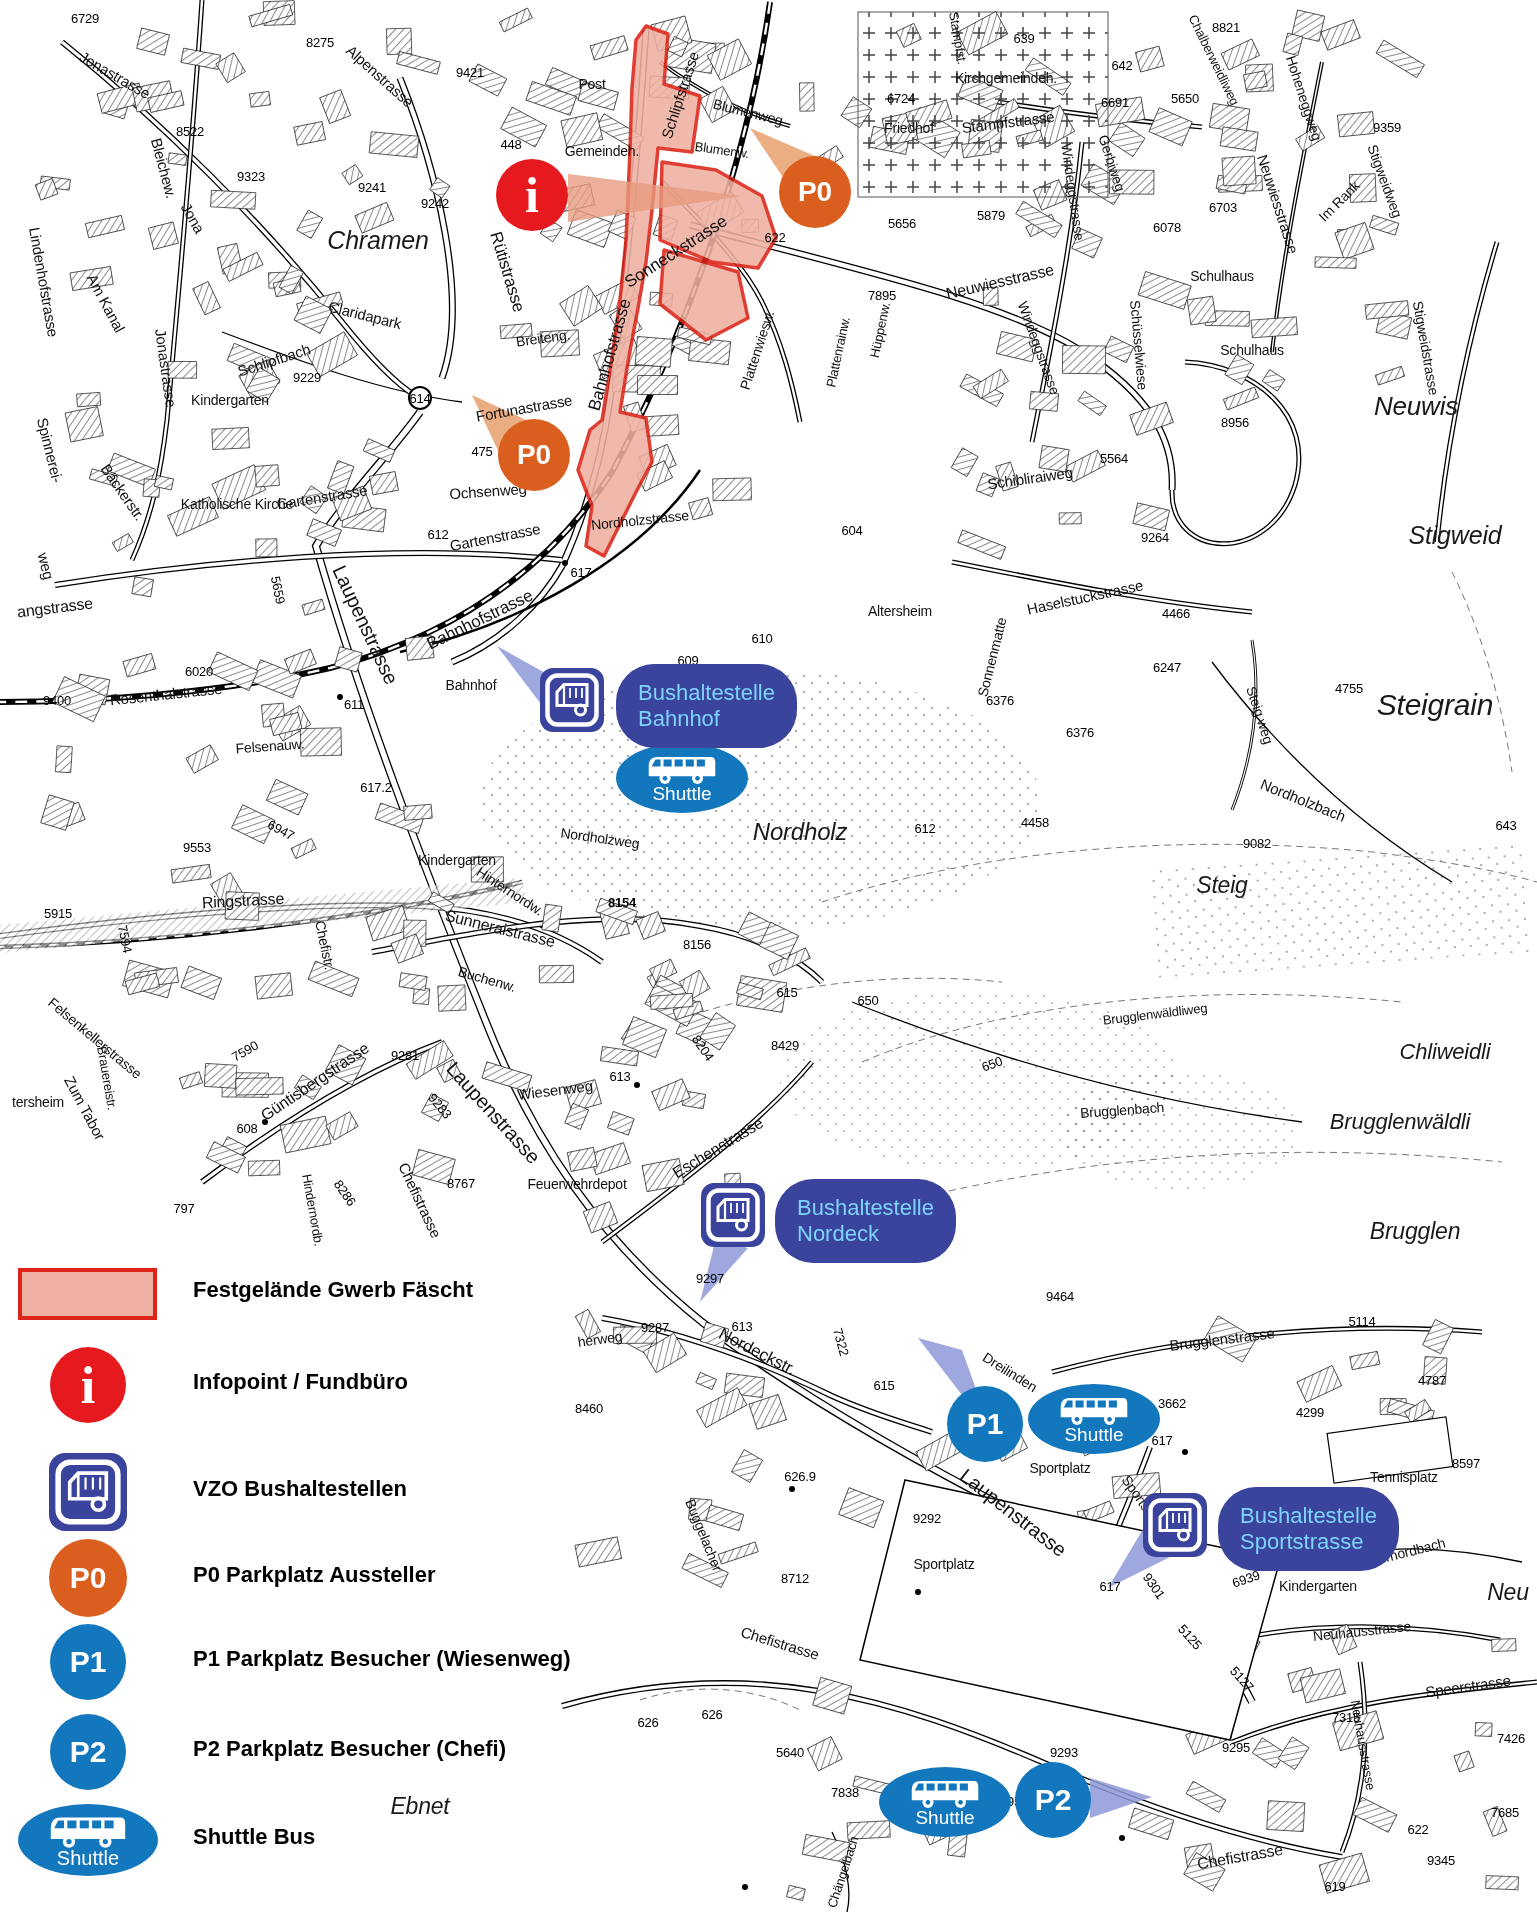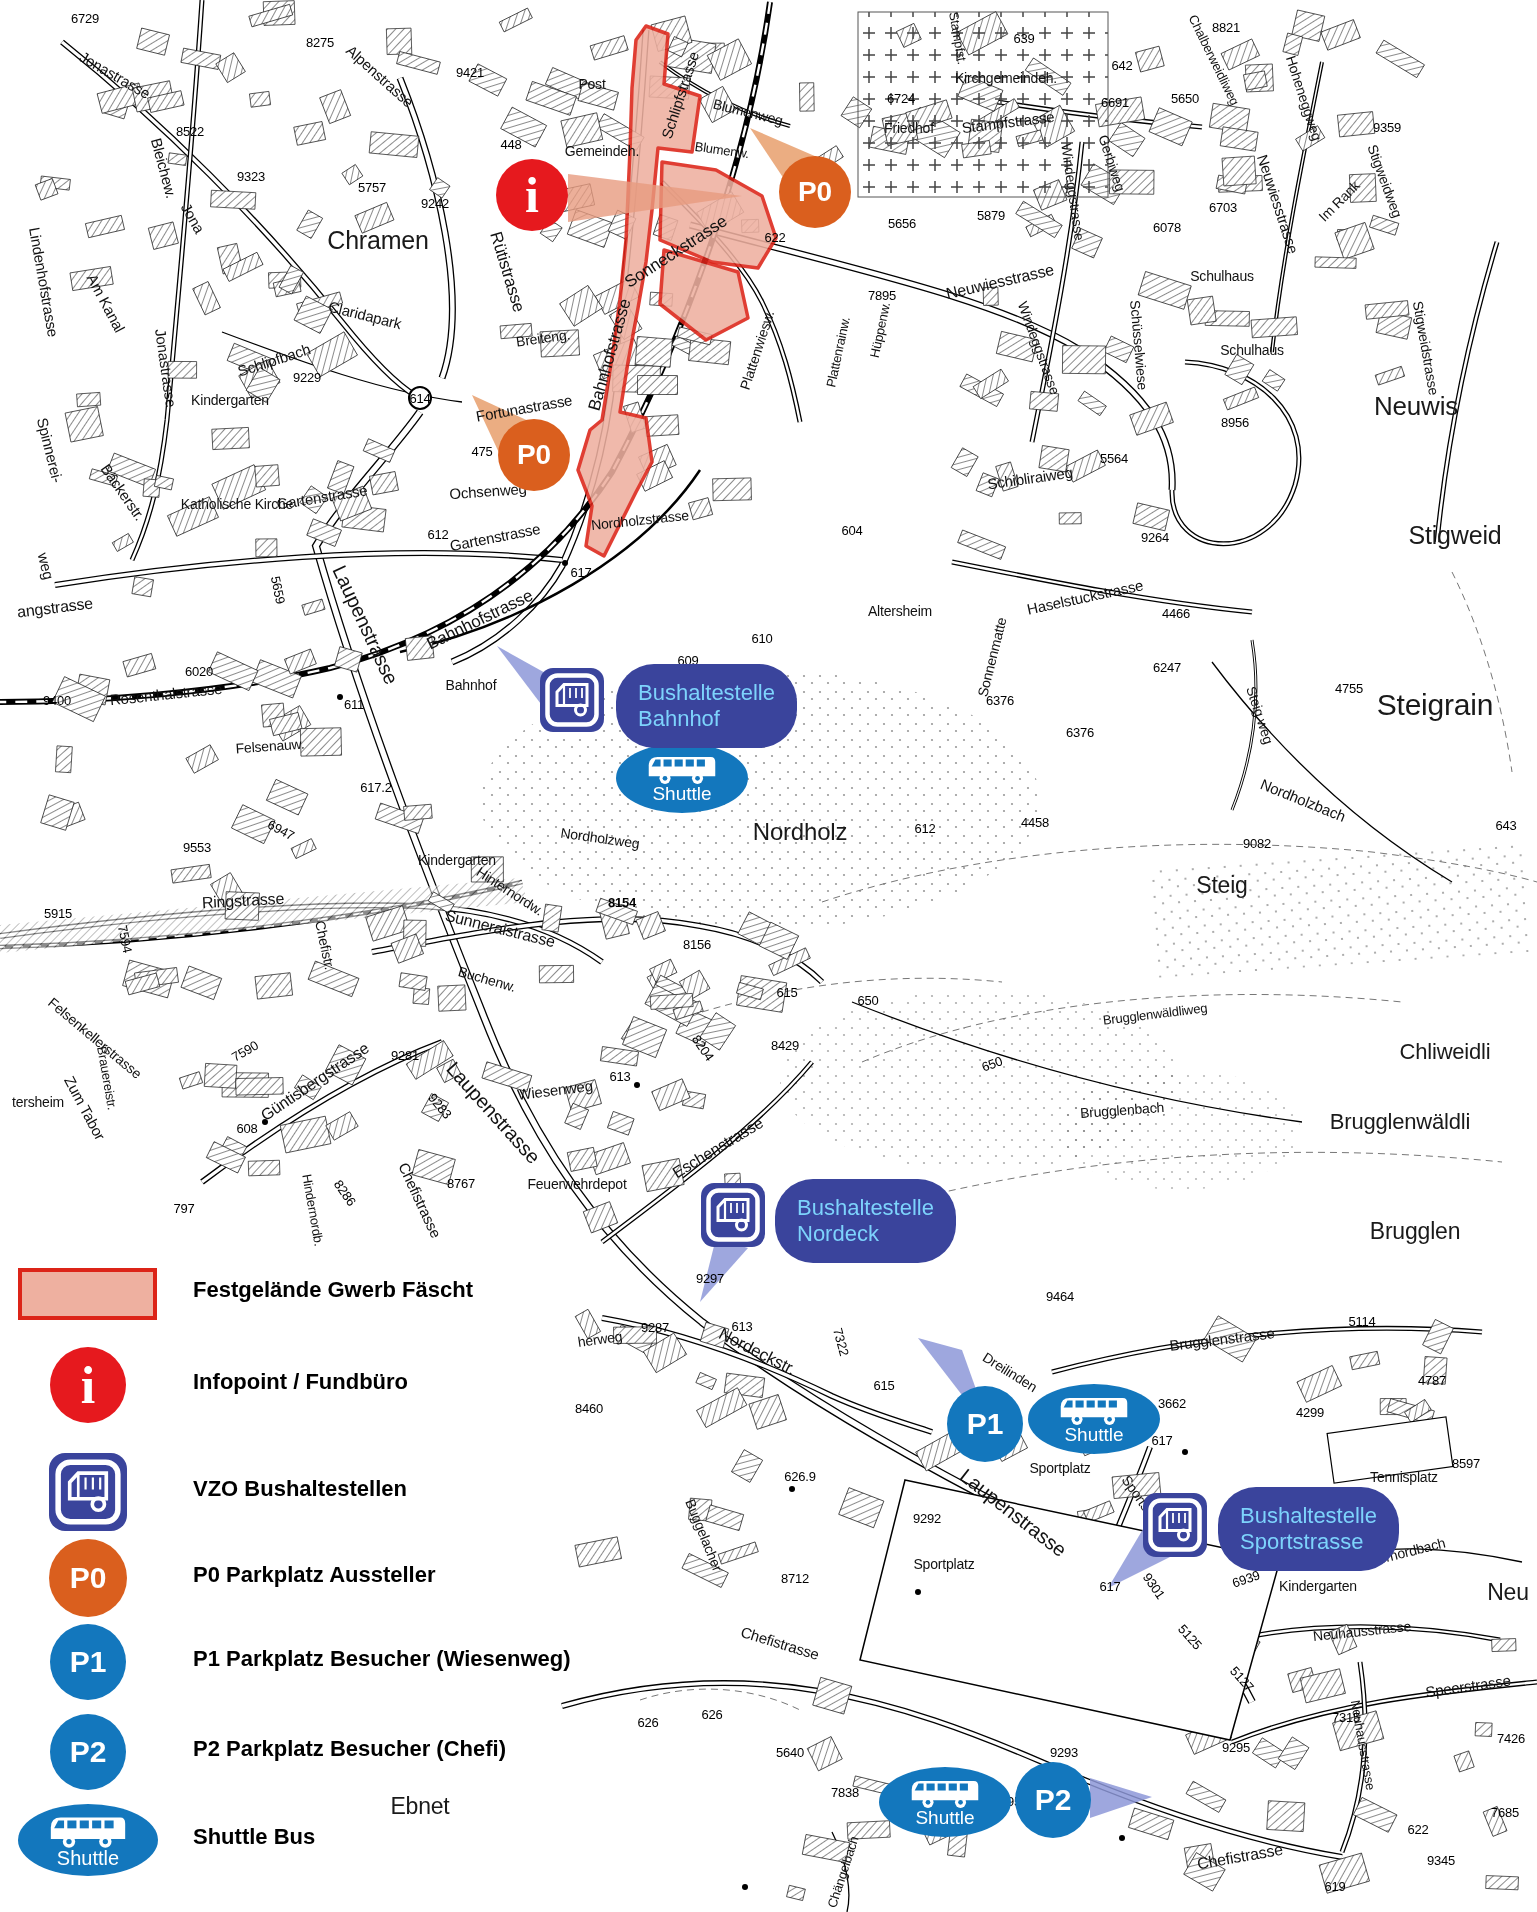--- a/index.html
+++ b/index.html
@@ -5,21 +5,21 @@
   html,body{margin:0;padding:0;background:#fff;}
   #stage{position:relative;width:1537px;height:1912px;background:#fff;overflow:hidden;
          font-family:"Liberation Sans",sans-serif;}
   #basemap{position:absolute;left:0;top:0;}
   #labels,#markers{position:absolute;left:0;top:0;width:100%;height:100%;pointer-events:none;border-radius:28px;}
   .lbl{position:absolute;transform:translate(-50%,-50%) rotate(var(--r,0deg));white-space:nowrap;
        color:#111;letter-spacing:-0.2px;}
   .num{font-size:13px;color:#000;}
   .street{font-size:15px;}
   .place{font-size:14px;}
-  .area{font-size:24px;color:#1a1a1a;}
+  .area{font-style:italic;font-size:24px;color:#1a1a1a;}
   .festival{fill:var(--festfill);stroke:var(--festborder);stroke-width:3.5;stroke-linejoin:round;opacity:.88;}
   .arrow-blue{fill:var(--arrblue);opacity:.85;}
   .arrow-salmon{fill:var(--arrsalmon);opacity:.8;}
   .arrow-orange{fill:var(--arrorange);opacity:.62;}
   .circ{position:absolute;border-radius:50%;color:#fff;display:flex;align-items:center;justify-content:center;
         font-weight:bold;transform:translate(-50%,-50%);}
   .info-circ{background:var(--infred);font-family:"Liberation Serif",serif;}
   .p0-circ{background:var(--p0orange);}
   .pb-circ{background:var(--pblue);}
   .shuttle-oval{position:absolute;background:var(--pblue);color:var(--pblue);border-radius:50%;
@@ -533,21 +533,21 @@
 
   <rect x="0" y="1228" width="505" height="684" fill="#fff"></rect>
 </svg>
 
 <div id="labels">
       <div class="lbl num" style="left: 85px; top: 18px;">6729</div>
       <div class="lbl num" style="left: 320px; top: 42px;">8275</div>
       <div class="lbl num" style="left: 470px; top: 72px;">9421</div>
       <div class="lbl num" style="left: 190px; top: 131px;">8522</div>
       <div class="lbl num" style="left: 511px; top: 144px;">448</div>
-      <div class="lbl num" style="left: 372px; top: 187px;">5757</div>
+      <div class="lbl num" style="left: 372px; top: 187px;">9241</div>
       <div class="lbl num" style="left: 251px; top: 176px;">9323</div>
       <div class="lbl num" style="left: 435px; top: 203px;">9242</div>
       <div class="lbl num" style="left: 901px; top: 98px;">6724</div>
       <div class="lbl num" style="left: 1024px; top: 38px;">639</div>
       <div class="lbl num" style="left: 1122px; top: 65px;">642</div>
       <div class="lbl num" style="left: 1226px; top: 27px;">8821</div>
       <div class="lbl num" style="left: 1115px; top: 102px;">6691</div>
       <div class="lbl num" style="left: 1185px; top: 98px;">5650</div>
       <div class="lbl num" style="left: 1387px; top: 127px;">9359</div>
       <div class="lbl num" style="left: 991px; top: 215px;">5879</div>

